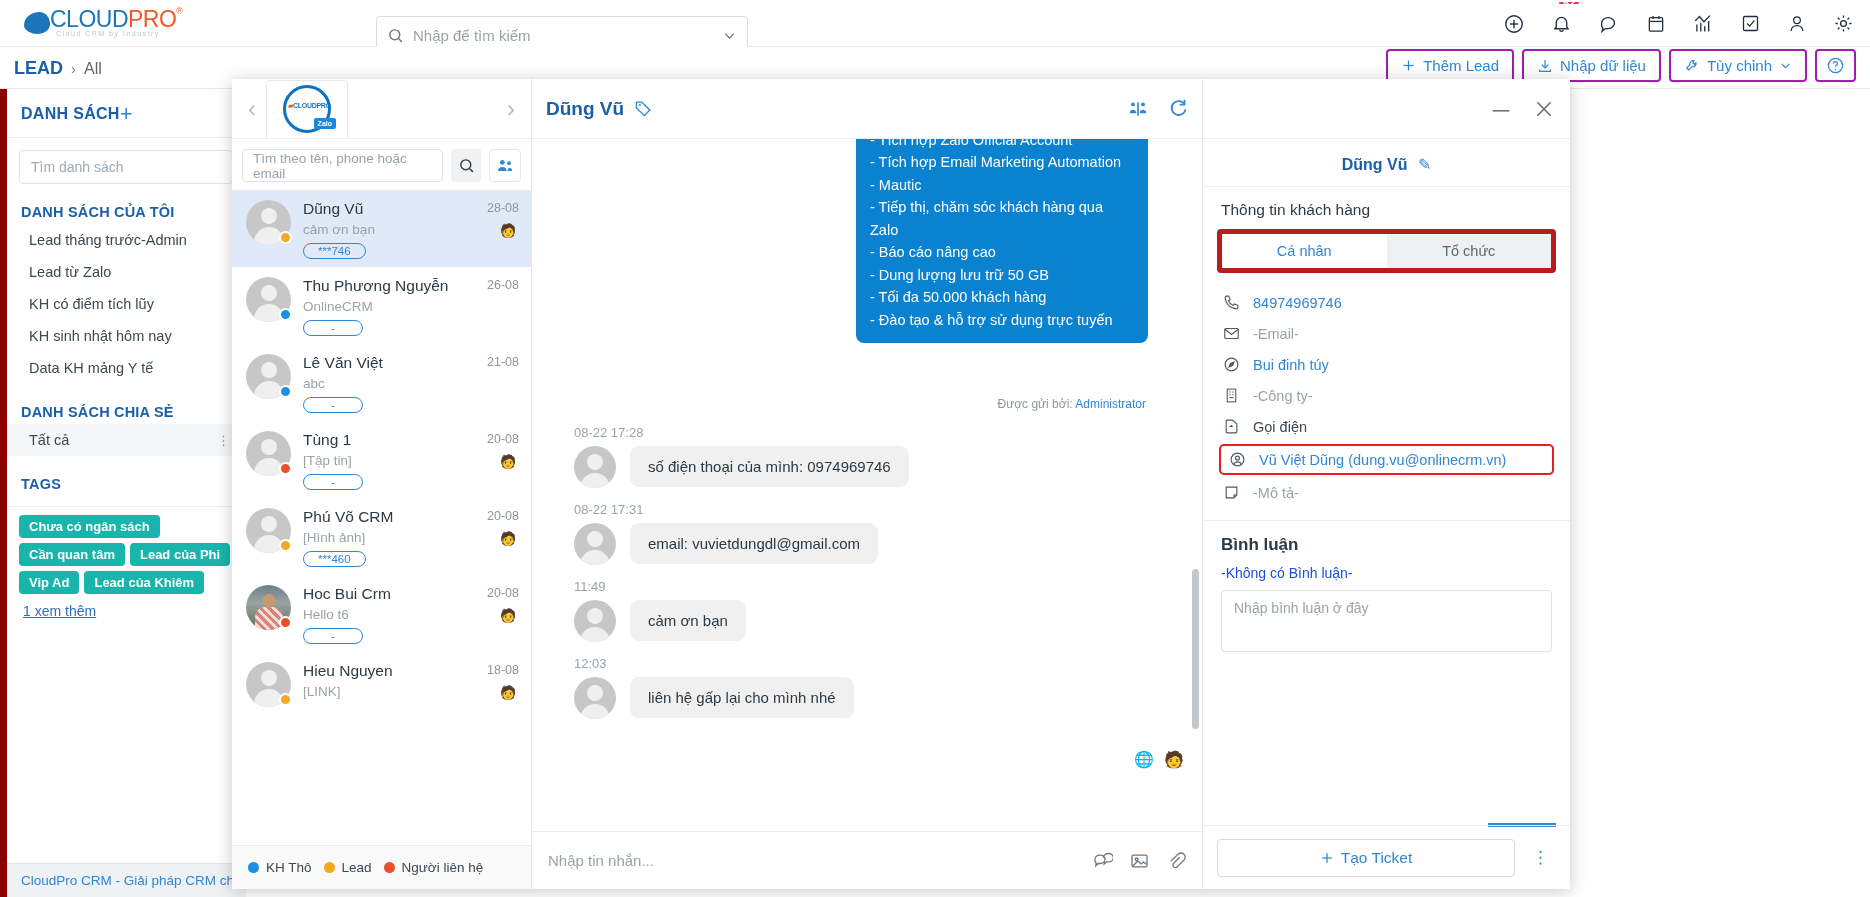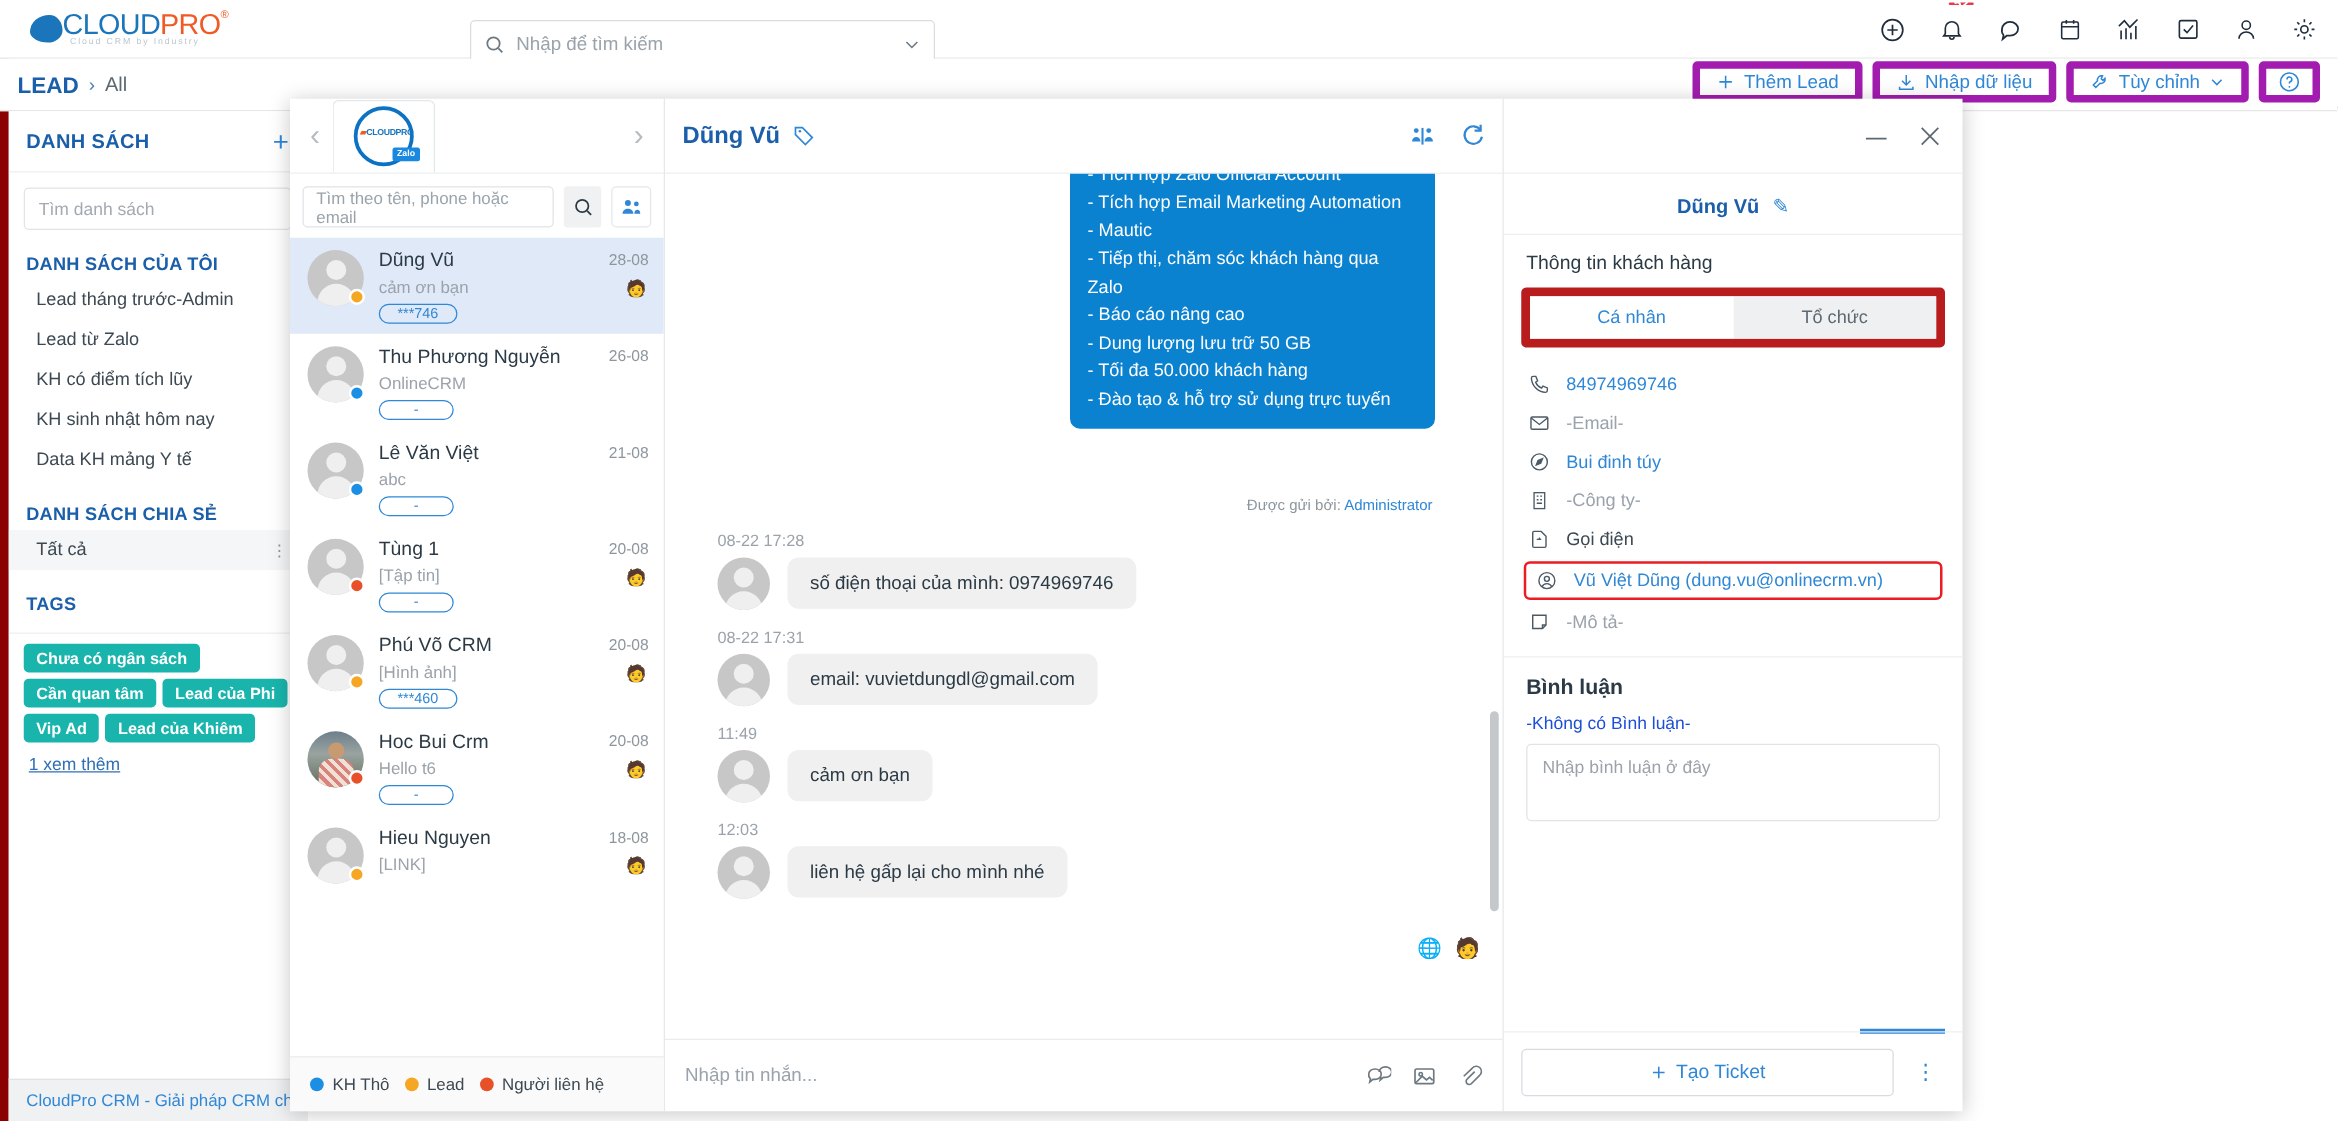--- a/index.html
+++ b/index.html
@@ -52,34 +52,34 @@
   .crumbbar2 {
     position: absolute; top: 49px; left: 0; width: 1870px; height: 40px;
     background: #fff; display: flex; align-items: center; padding-left: 14px;
     border-bottom: 1px solid #e6e6e6;
   }
   .crumb-lead { color: #1b5faa; font-weight: bold; font-size: 18px; }
   .crumb-sep { color: #4a7fb5; margin: 0 8px; font-size: 15px; }
   .crumb-all { color: #5c6872; font-size: 16px; }
   .actionbtns { position: absolute; right: 14px; top: 49px; display: flex; gap: 8px; }
   .abtn {
-    height: 33px; border: 6px solid #a21caf; border-radius: 4px; background: #fff;
+    height: 33px; border: 2px solid #a21caf; border-radius: 4px; background: #fff;
     color: #2f87d6; font-size: 15px; display: flex; align-items: center;
     gap: 7px; padding: 0 13px; cursor: pointer; white-space: nowrap;
   }
   .abtn.iconly { padding: 0 9px; }
 
   
   .sidebar {
     position: absolute; left: 7px; top: 89px; width: 239px; height: 808px;
     background: #fff; border-right: 1px solid #e3e6e8; overflow: hidden;
   }
   .sb-head {
-    display: flex; align-items: center; justify-content: space-between;
-    padding: 14px 14px 12px 14px; border-bottom: 1px solid #eceff1; gap: 24px;
+    display: flex; align-items: center; justify-content: flex-start;
+    padding: 14px 14px 12px 14px; border-bottom: 1px solid #eceff1;
   }
   .sb-title { color: #1b5faa; font-weight: bold; font-size: 16px; letter-spacing:.3px;}
   .sb-plus { color: #2f87d6; font-size: 22px; cursor: pointer; line-height: 1; }
   .sb-search {
     margin: 12px 12px 0 12px; height: 34px; border: 1px solid #e0e4e7;
     border-radius: 4px; display: flex; align-items: center; padding: 0 11px;
     color: #a2aab1; font-size: 14px;
   }
   .sb-group { color: #1b5faa; font-weight: bold; font-size: 14.5px;
     padding: 20px 14px 4px 14px; letter-spacing: .2px; }
@@ -195,21 +195,21 @@
 
   
   .infocol { width: 368px; border-left: 1px solid #e5e8ea; display: flex; flex-direction: column; position: relative; }
   .infohead { height: 60px; display: flex; align-items: center; justify-content: flex-end;
     gap: 22px; padding-right: 16px; border-bottom: 1px solid #eceff1; }
   .winbtn { color: #5c6872; cursor: pointer; line-height:0; }
   .infoname { text-align: center; padding: 16px 0 12px 0; color: #1b5faa;
     font-weight: bold; font-size: 16px; border-bottom: 1px solid #eceff1; }
   .infoname .pen { color:#2f87d6; font-weight:normal; margin-left:6px; }
   .secttitle { font-size: 15.5px; color: #2b3a45; padding: 14px 18px 10px 18px; }
-  .segwrap { display: flex; margin: 0 14px; border: 7px solid #b91c1c; border-radius: 4px; overflow: hidden; }
+  .segwrap { display: flex; margin: 0 14px; border: 5px solid #b91c1c; border-radius: 4px; overflow: hidden; }
   .seg { flex: 1; text-align: center; padding: 9px 0; font-size: 14.5px; cursor: pointer; }
   .seg.on { background: #fff; color: #2f87d6; }
   .seg.off { background: #eef0f1; color: #5c6872; }
   .infolist { padding: 14px 16px 0 16px; }
   .irow { display: flex; align-items: center; gap: 13px; padding: 7px 4px; font-size: 14.5px; }
   .irow .lk { color: #2f87d6; cursor: pointer; }
   .irow .mut { color: #9aa3ab; }
   .irow .drk { color: #3c4852; }
   .irow.highlight { border: 2px solid #ec1c24; border-radius: 5px; padding: 5px 8px; margin: 2px 0; }
   .cmt { border-top: 1px solid #eceff1; margin-top: 12px; padding: 14px 18px 0 18px; }

